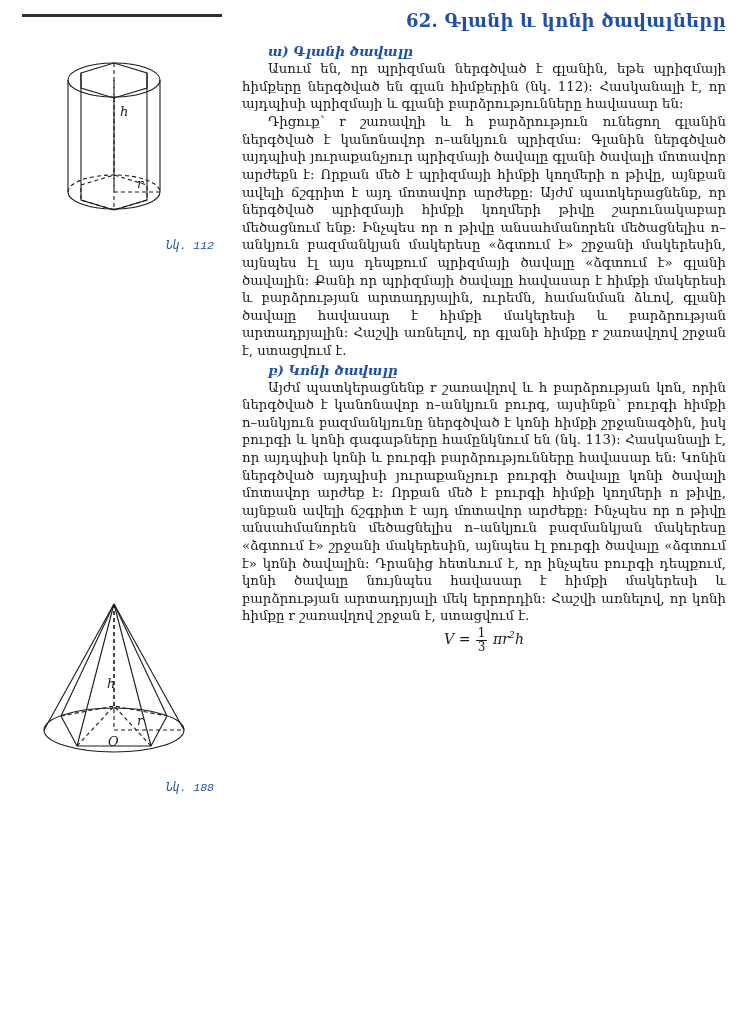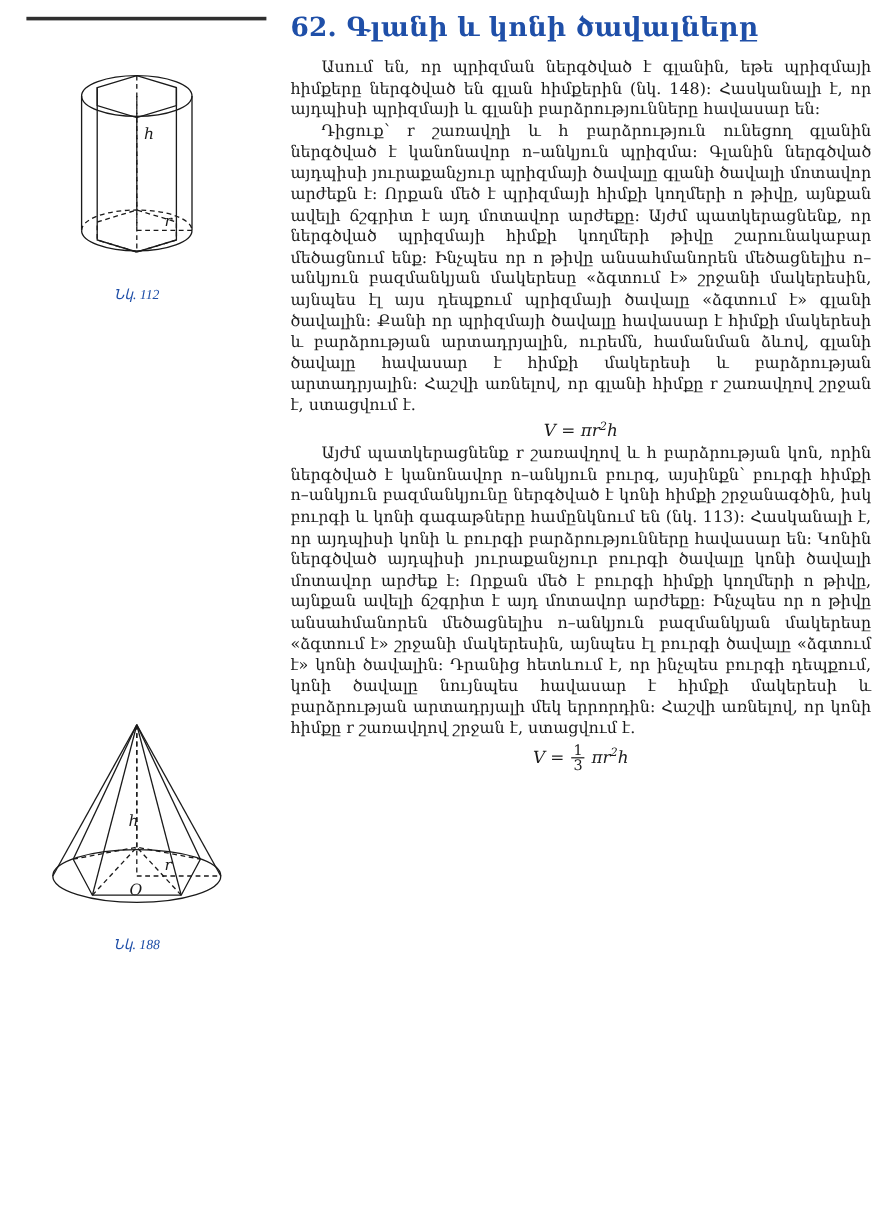--- a/index.html
+++ b/index.html
@@ -39,43 +39,44 @@
     width: 236px;
     height: 1022px;
   }
   .fig {
     position: absolute;
     text-align: center;
     width: 200px;
     left: 14px;
   }
   .fig-cap {
-    font-family: Liberation Serif, serif;
+    font-family: Liberation Mono, monospace;
     font-size: 11.5px;
     font-style: italic;
     color: #1f4fa8;
     margin-top: 2px;
+    text-align: right;
   }
   #fig-cylinder { top: 46px; }
   #fig-cone { top: 588px; }
 
   
   .content {
     position: absolute;
     left: 242px;
     top: 10px;
     width: 484px;
   }
   h1.section-title {
     font-family: "DejaVu Serif", "Liberation Serif", serif;
-    font-size: 22px;
+    font-size: 18px;
     font-weight: bold;
     color: #1f4fa8;
     margin: 0 0 12px 0;
-    text-align: left;
+    text-align: right;
     letter-spacing: 0.2px;
   }
   h1.section-title .num {
     color: #1f4fa8;
   }
   p.para {
     margin: 0 0 0.5px 0;
     font-size: 13.3px;
     line-height: 17.6px;
     text-align: justify;
@@ -181,29 +182,28 @@
   </div>
 
   <div class="content">
 
     <h1 class="section-title">
       <span class="num">62.</span>
       <span>Գլանի և կոնի ծավալները</span>
     </h1>
 
 
-
-    <p class="para">Ասում են, որ պրիզման ներգծված է գլանին, եթե պրիզմայի հիմքերը ներգծված են գլան հիմքերին (նկ. 148): Հասկանալի է, որ այդպիսի պրիզմայի և գլանի բարձրությունները հավասար են:</p>
+    <h2 class="sub">ա) Գլանի ծավալը</h2>
+
+    <p class="para">Ասում են, որ պրիզման ներգծված է գլանին, եթե պրիզմայի հիմքերը ներգծված են գլան հիմքերին (նկ. 112): Հասկանալի է, որ այդպիսի պրիզմայի և գլանի բարձրությունները հավասար են:</p>
 
     <p class="para">Դիցուք՝ r շառավղի և h բարձրություն ունեցող գլանին ներգծված է կանոնավոր n–անկյուն պրիզմա: Գլանին ներգծված այդպիսի յուրաքանչյուր պրիզմայի ծավալը գլանի ծավալի մոտավոր արժեքն է: Որքան մեծ է պրիզմայի հիմքի կողմերի n թիվը, այնքան ավելի ճշգրիտ է այդ մոտավոր արժեքը: Այժմ պատկերացնենք, որ ներգծված պրիզմայի հիմքի կողմերի թիվը շարունակաբար մեծացնում ենք: Ինչպես որ n թիվը անսահմանորեն մեծացնելիս n–անկյուն բազմանկյան մակերեսը «ձգտում է» շրջանի մակերեսին, այնպես էլ այս դեպքում պրիզմայի ծավալը «ձգտում է» գլանի ծավալին: Քանի որ պրիզմայի ծավալը հավասար է հիմքի մակերեսի և բարձրության արտադրյալին, ուրեմն, համանման ձևով, գլանի ծավալը հավասար է հիմքի մակերեսի և բարձրության արտադրյալին: Հաշվի առնելով, որ գլանի հիմքը r շառավղով շրջան է, ստացվում է.</p>
 
-    <div class="formula">
-      <span class="var">V</span> = <span class="var">π</span><span class="var">r</span><sup class="exp">2</sup><span class="var">h</span>
-    </div>
-
+
+    <h2 class="sub">բ) Կոնի ծավալը</h2>
 
     <p class="para">Այժմ պատկերացնենք r շառավղով և h բարձրության կոն, որին ներգծված է կանոնավոր n–անկյուն բուրգ, այսինքն՝ բուրգի հիմքի n–անկյուն բազմանկյունը ներգծված է կոնի հիմքի շրջանագծին, իսկ բուրգի և կոնի գագաթները համընկնում են (նկ. 113): Հասկանալի է, որ այդպիսի կոնի և բուրգի բարձրությունները հավասար են: Կոնին ներգծված այդպիսի յուրաքանչյուր բուրգի ծավալը կոնի ծավալի մոտավոր արժեք է: Որքան մեծ է բուրգի հիմքի կողմերի n թիվը, այնքան ավելի ճշգրիտ է այդ մոտավոր արժեքը: Ինչպես որ n թիվը անսահմանորեն մեծացնելիս n–անկյուն բազմանկյան մակերեսը «ձգտում է» շրջանի մակերեսին, այնպես էլ բուրգի ծավալը «ձգտում է» կոնի ծավալին: Դրանից հետևում է, որ ինչպես բուրգի դեպքում, կոնի ծավալը նույնպես հավասար է հիմքի մակերեսի և բարձրության արտադրյալի մեկ երրորդին: Հաշվի առնելով, որ կոնի հիմքը r շառավղով շրջան է, ստացվում է.</p>
 
     <div class="formula">
       <span class="var">V</span> =
       <span class="frac">
         <span class="num-t">1</span><span class="den-b">3</span>
       </span>
       <span class="var">π</span><span class="var">r</span><sup class="exp">2</sup><span class="var">h</span>
     </div>

